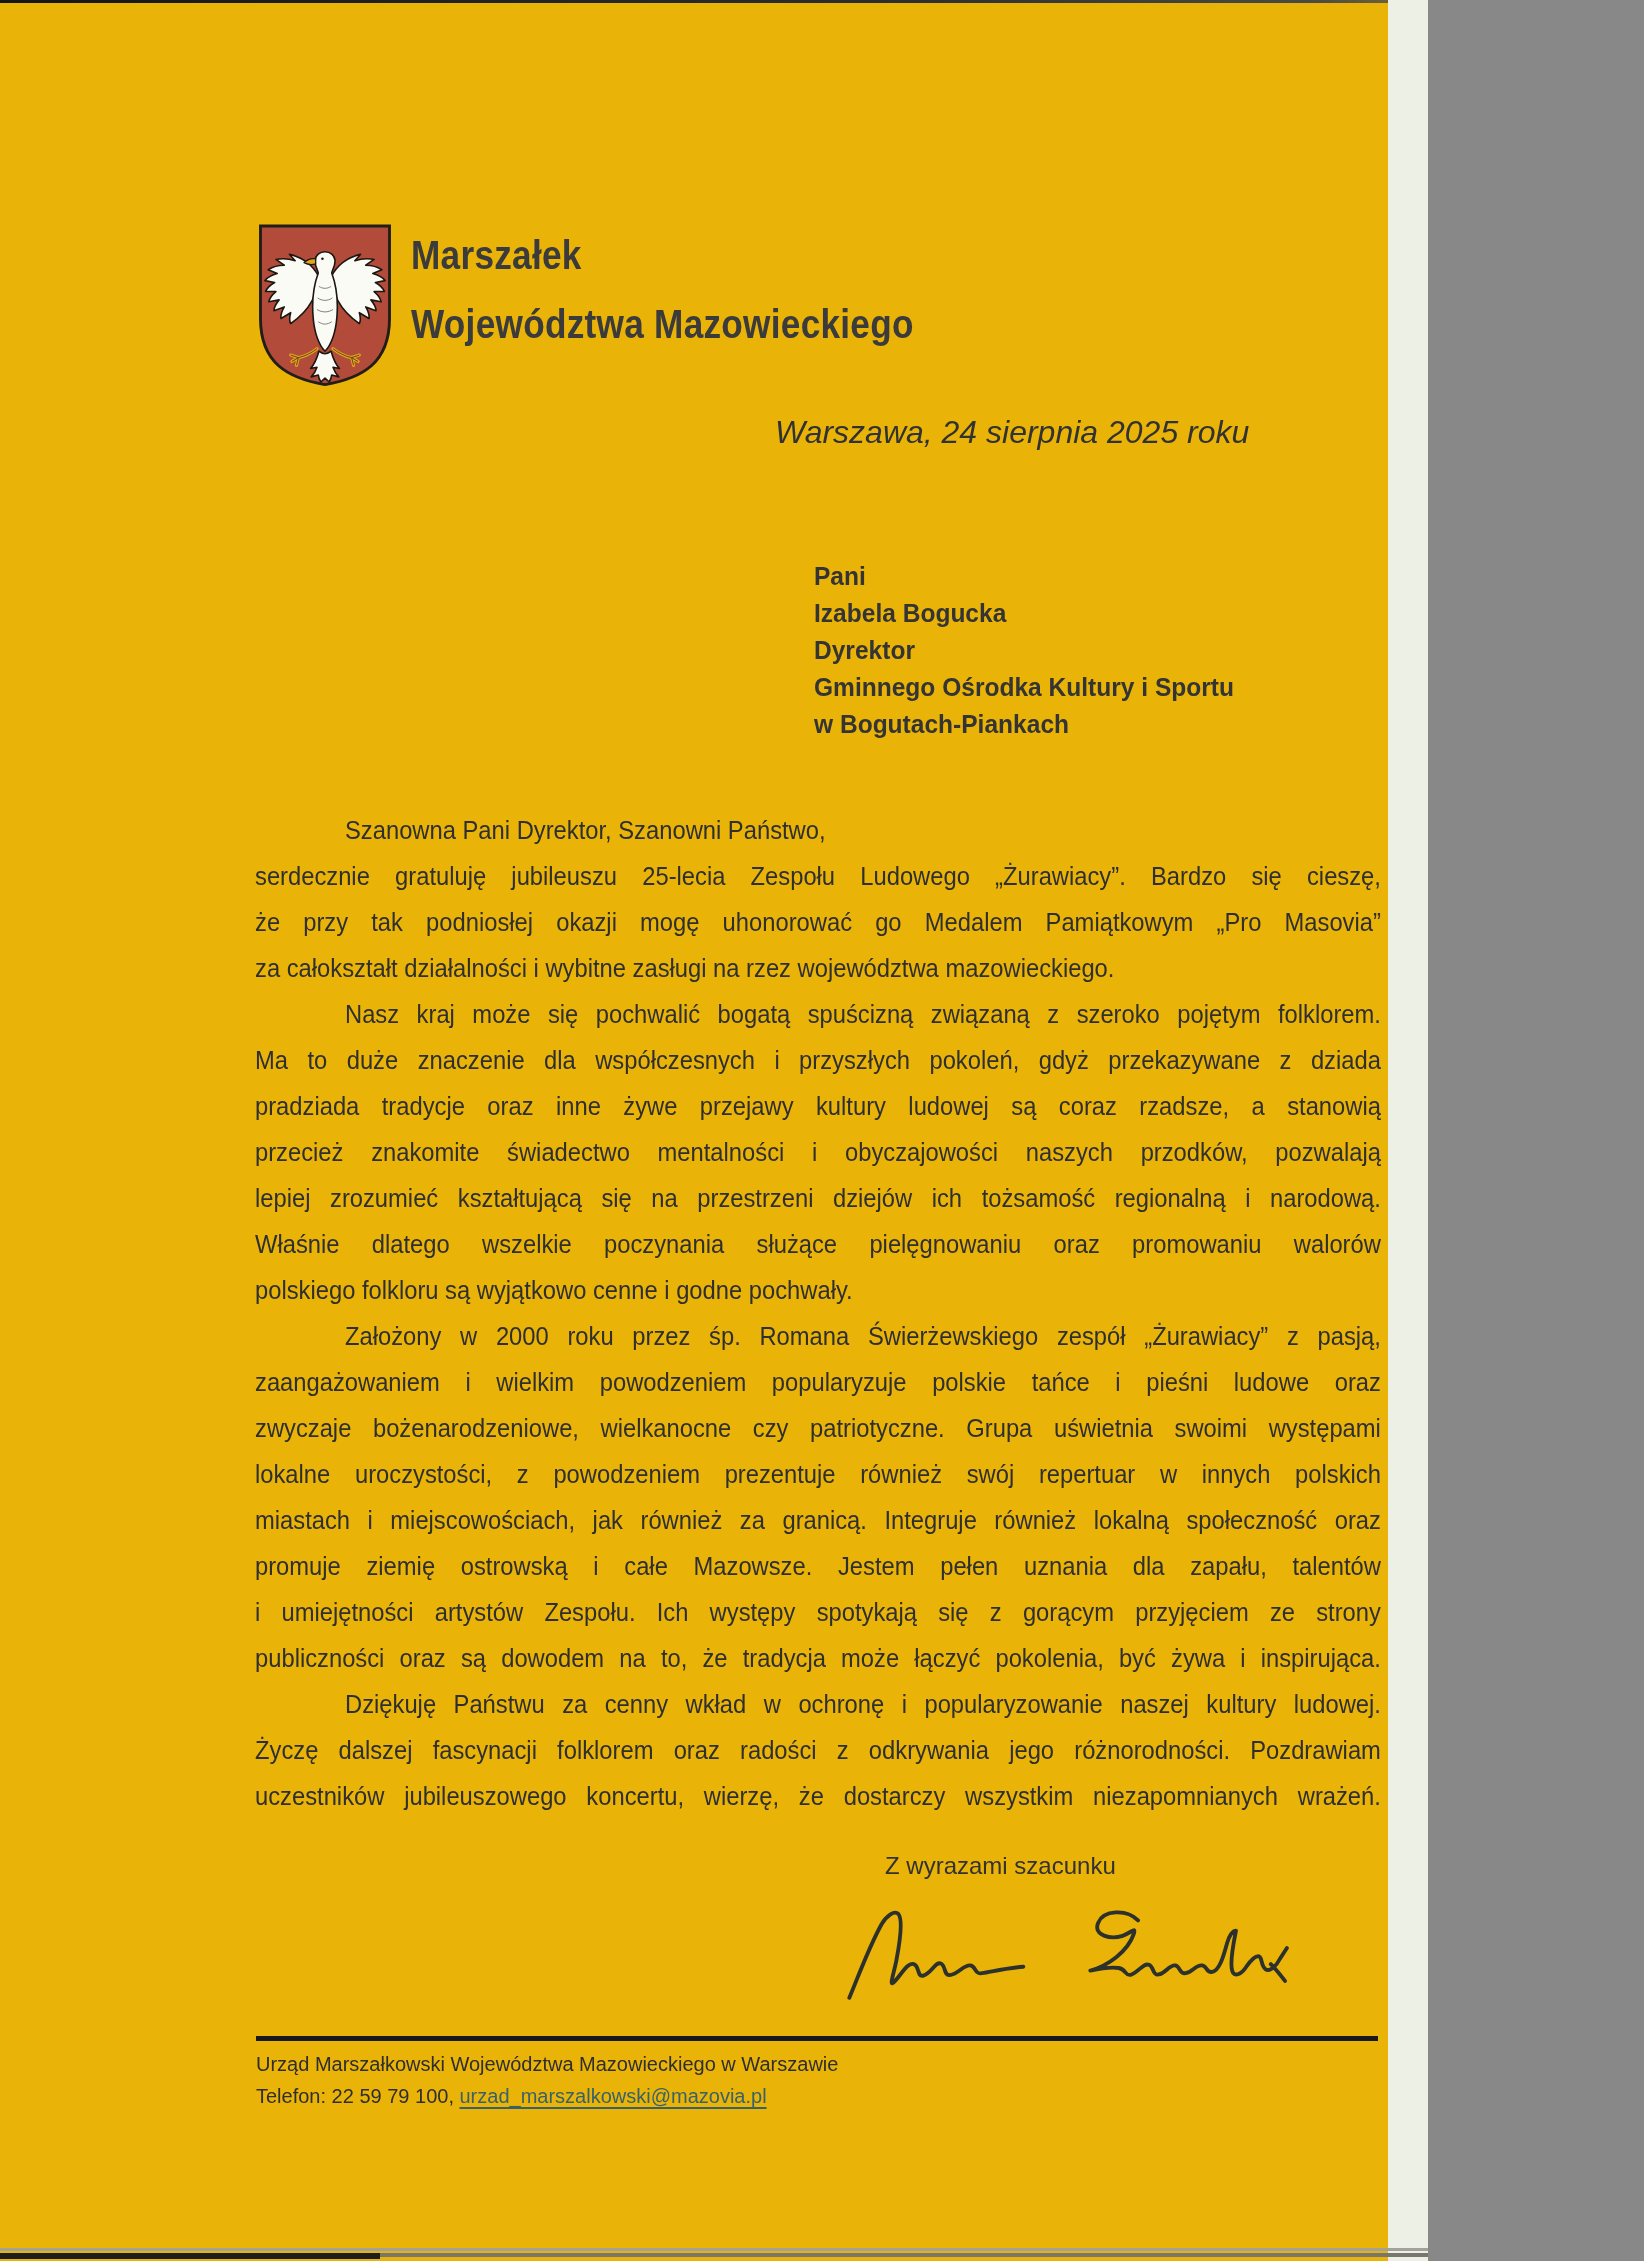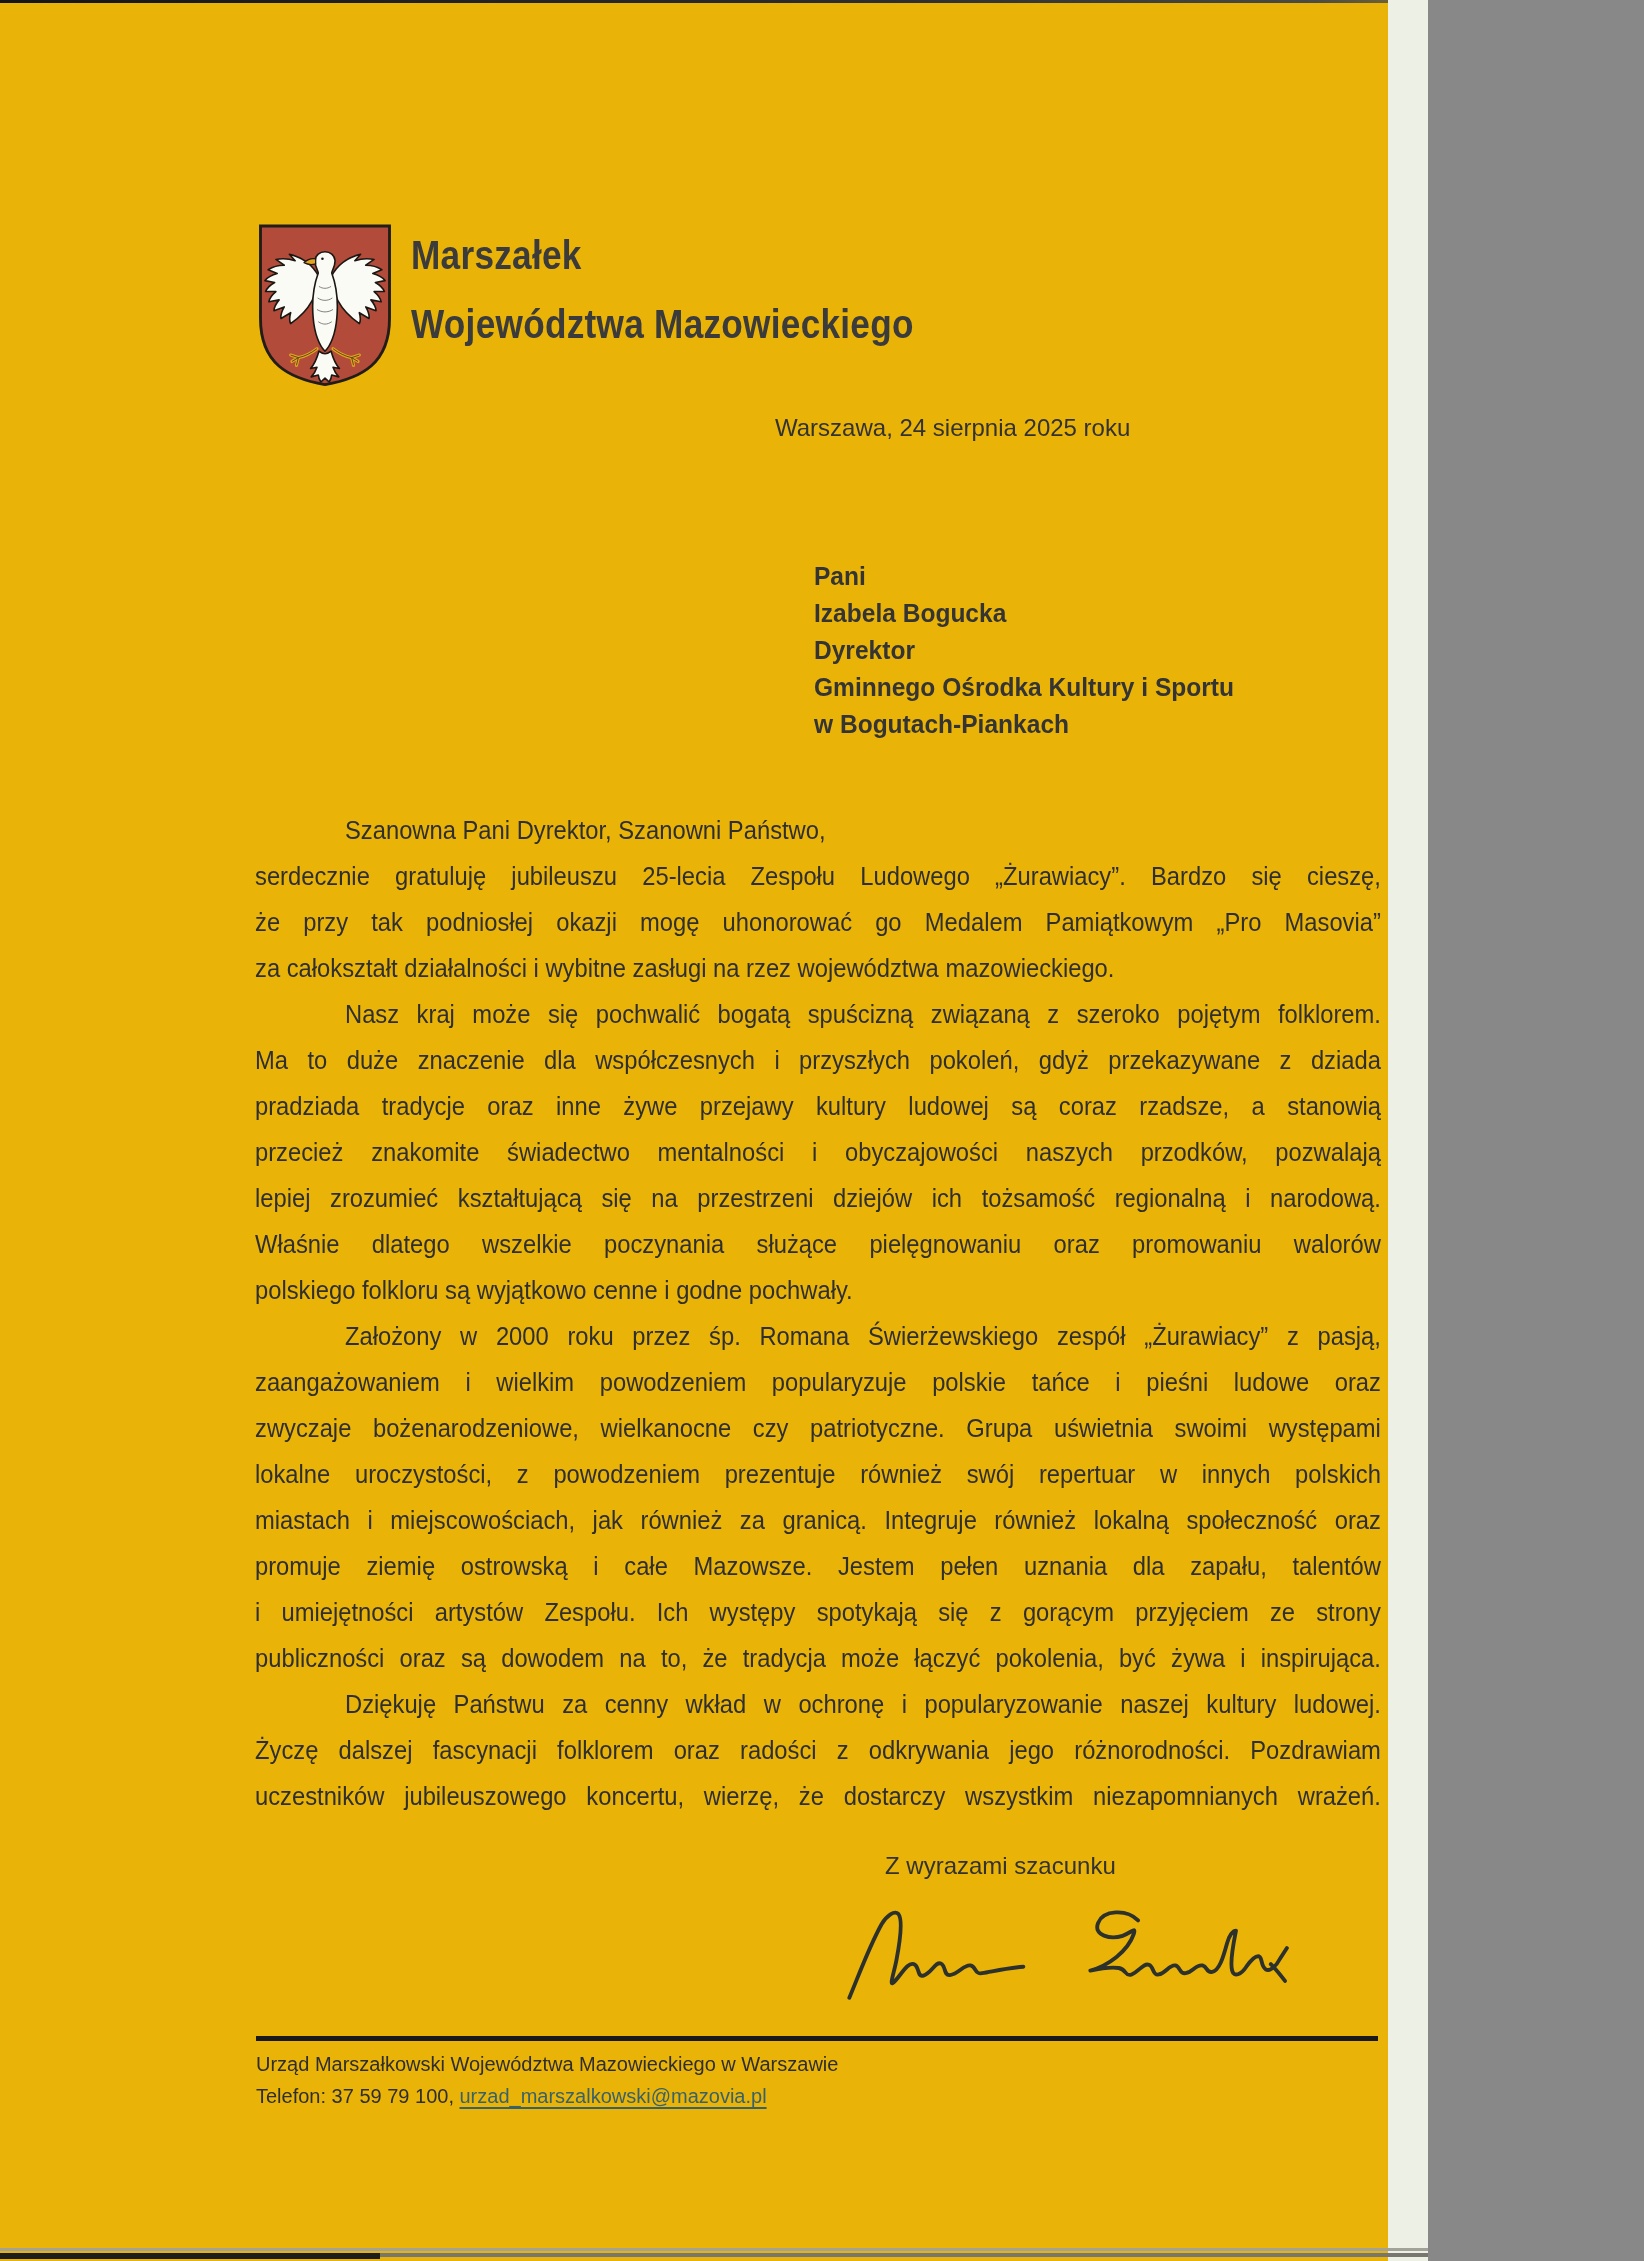--- a/index.html
+++ b/index.html
@@ -18,21 +18,21 @@
   .scan-right-line{position:absolute;left:1603px;top:0;width:2.6px;height:30px;background:#2a2a28;}
   .scan-bottom-gray{position:absolute;left:0;top:2248px;width:1644px;height:3.2px;background:#a2a29a;}
   .scan-bottom-black{position:absolute;left:0;top:2253px;width:380px;height:5.8px;background:#1d1d1b;}
   .scan-bottom-gray2{position:absolute;left:380px;top:2253px;width:1264px;height:3.9px;background:#77776f;}
 
   
   .coa{position:absolute;left:256px;top:222px;width:138px;height:166px;}
   .lh-title{position:absolute;left:411px;top:221px;transform:scaleX(.88);transform-origin:left top;
     font-weight:bold;font-size:40px;line-height:69px;color:#3b3b3b;letter-spacing:0.3px;white-space:nowrap;}
 
-  .date-line{position:absolute;left:775px;top:414px;font-size:24px;color:#323232;white-space:nowrap;}
+  .date-line{position:absolute;left:775px;top:414px;font-size:32px;color:#323232;white-space:nowrap;font-style:italic;}
 
   .recipient{position:absolute;left:814px;top:558px;transform:scaleX(.93);transform-origin:left top;
     font-weight:bold;font-size:26.4px;color:#343434;}
   .rline{height:37px;line-height:37px;white-space:nowrap;}
 
   
   .body-block{position:absolute;left:255px;top:807px;width:1251px;
     transform:scaleX(.9);transform-origin:left top;
     font-size:26.4px;color:#2f2f2f;}
   .bline{height:46px;line-height:46px;white-space:normal;}
@@ -144,21 +144,21 @@
         <path d="M470 30 C452 12 416 14 408 34 C400 54 428 60 446 54 C460 49 468 38 463 52 C454 78 424 100 396 108 C410 105 426 102 440 104 C452 106 450 118 460 114 C472 109 478 96 487 99 C495 102 492 116 502 114 C513 112 519 98 528 100 C536 102 534 114 544 112 C555 110 560 98 570 100 C578 102 576 112 585 110 C596 108 602 88 608 66 C611 54 617 46 622 46 C618 66 612 94 616 108 C619 119 630 114 638 102 C645 92 652 84 658 86 C663 88 660 100 668 106 C674 110 684 102 690 90 L701 73"></path>
         <path d="M676 98 C684 106 691 115 698 124"></path>
       </g>
     </svg>
   </div>
 
   <div class="footer-rule"></div>
   <div class="footer">
     <div class="fline">Urząd Marszałkowski Województwa Mazowieckiego w Warszawie</div>
     <div class="fline">
-      <span>Telefon: 37 59 79 100, </span><span class="email">urzad_marszalkowski@mazovia.pl</span>
+      <span>Telefon: 22 59 79 100, </span><span class="email">urzad_marszalkowski@mazovia.pl</span>
     </div>
   </div>
 
   <div class="scan-bottom-gray"></div>
   <div class="scan-bottom-black"></div>
   <div class="scan-bottom-gray2"></div>
 
 </div>
 
 

